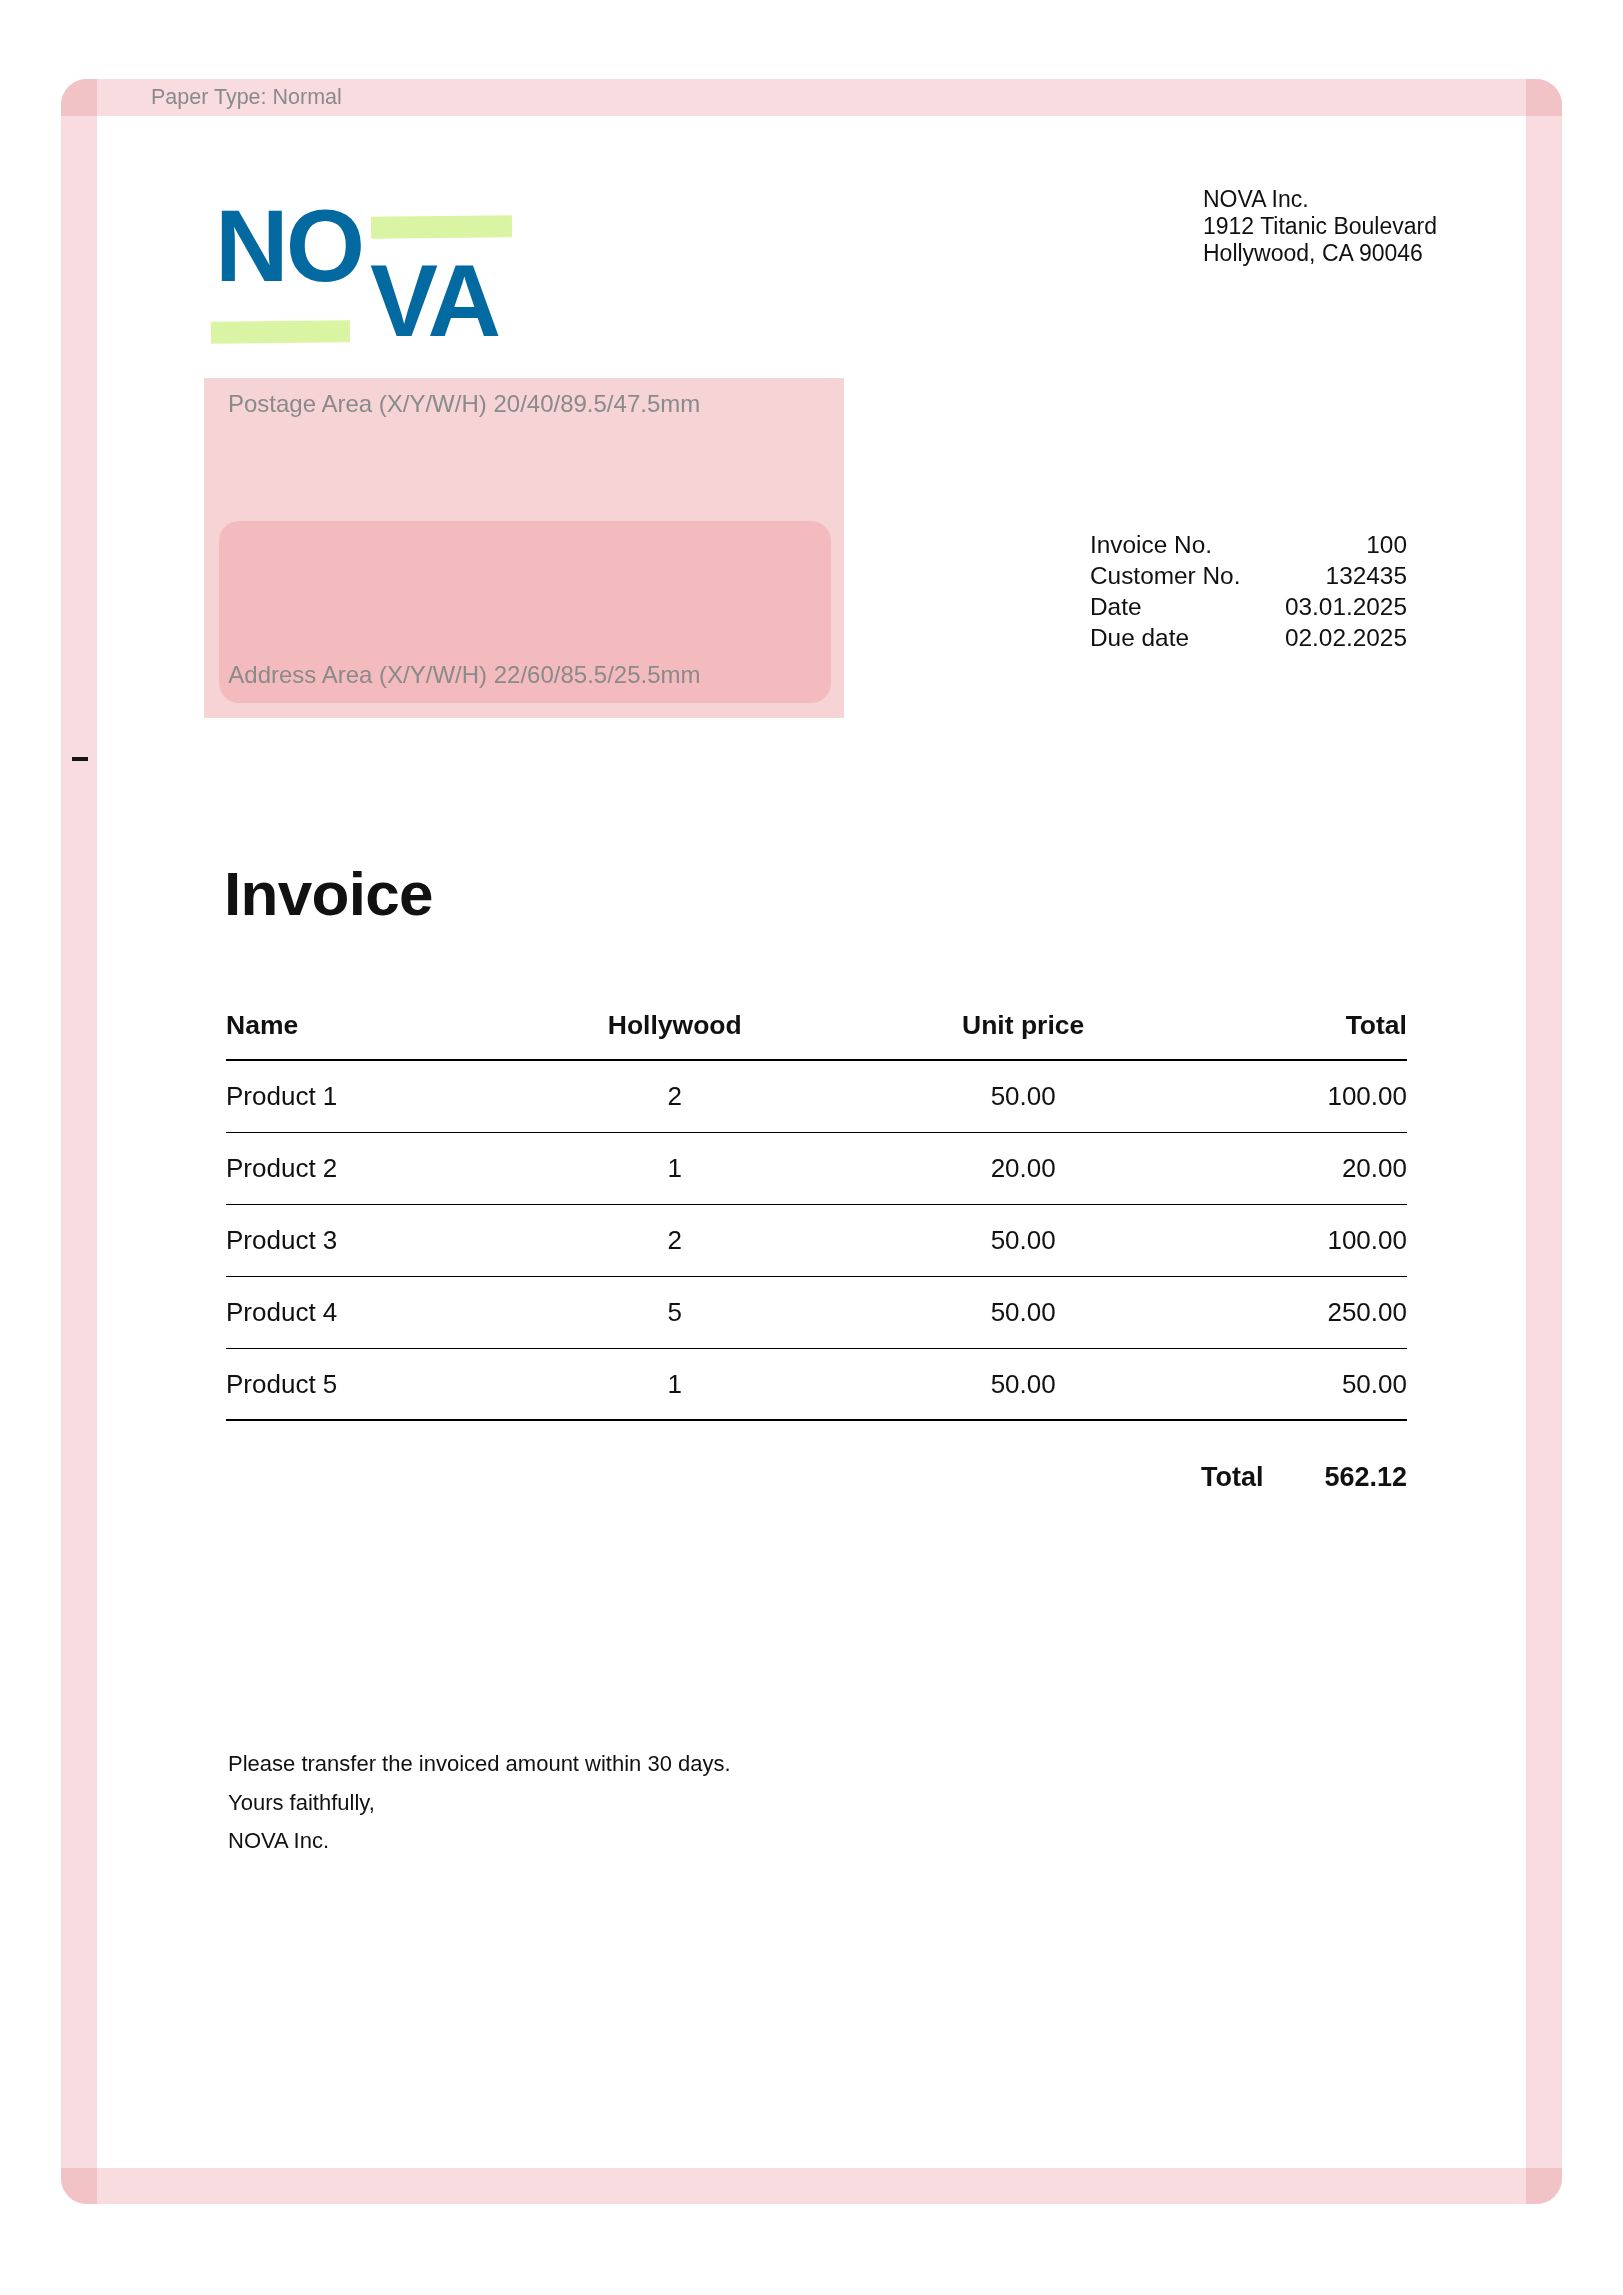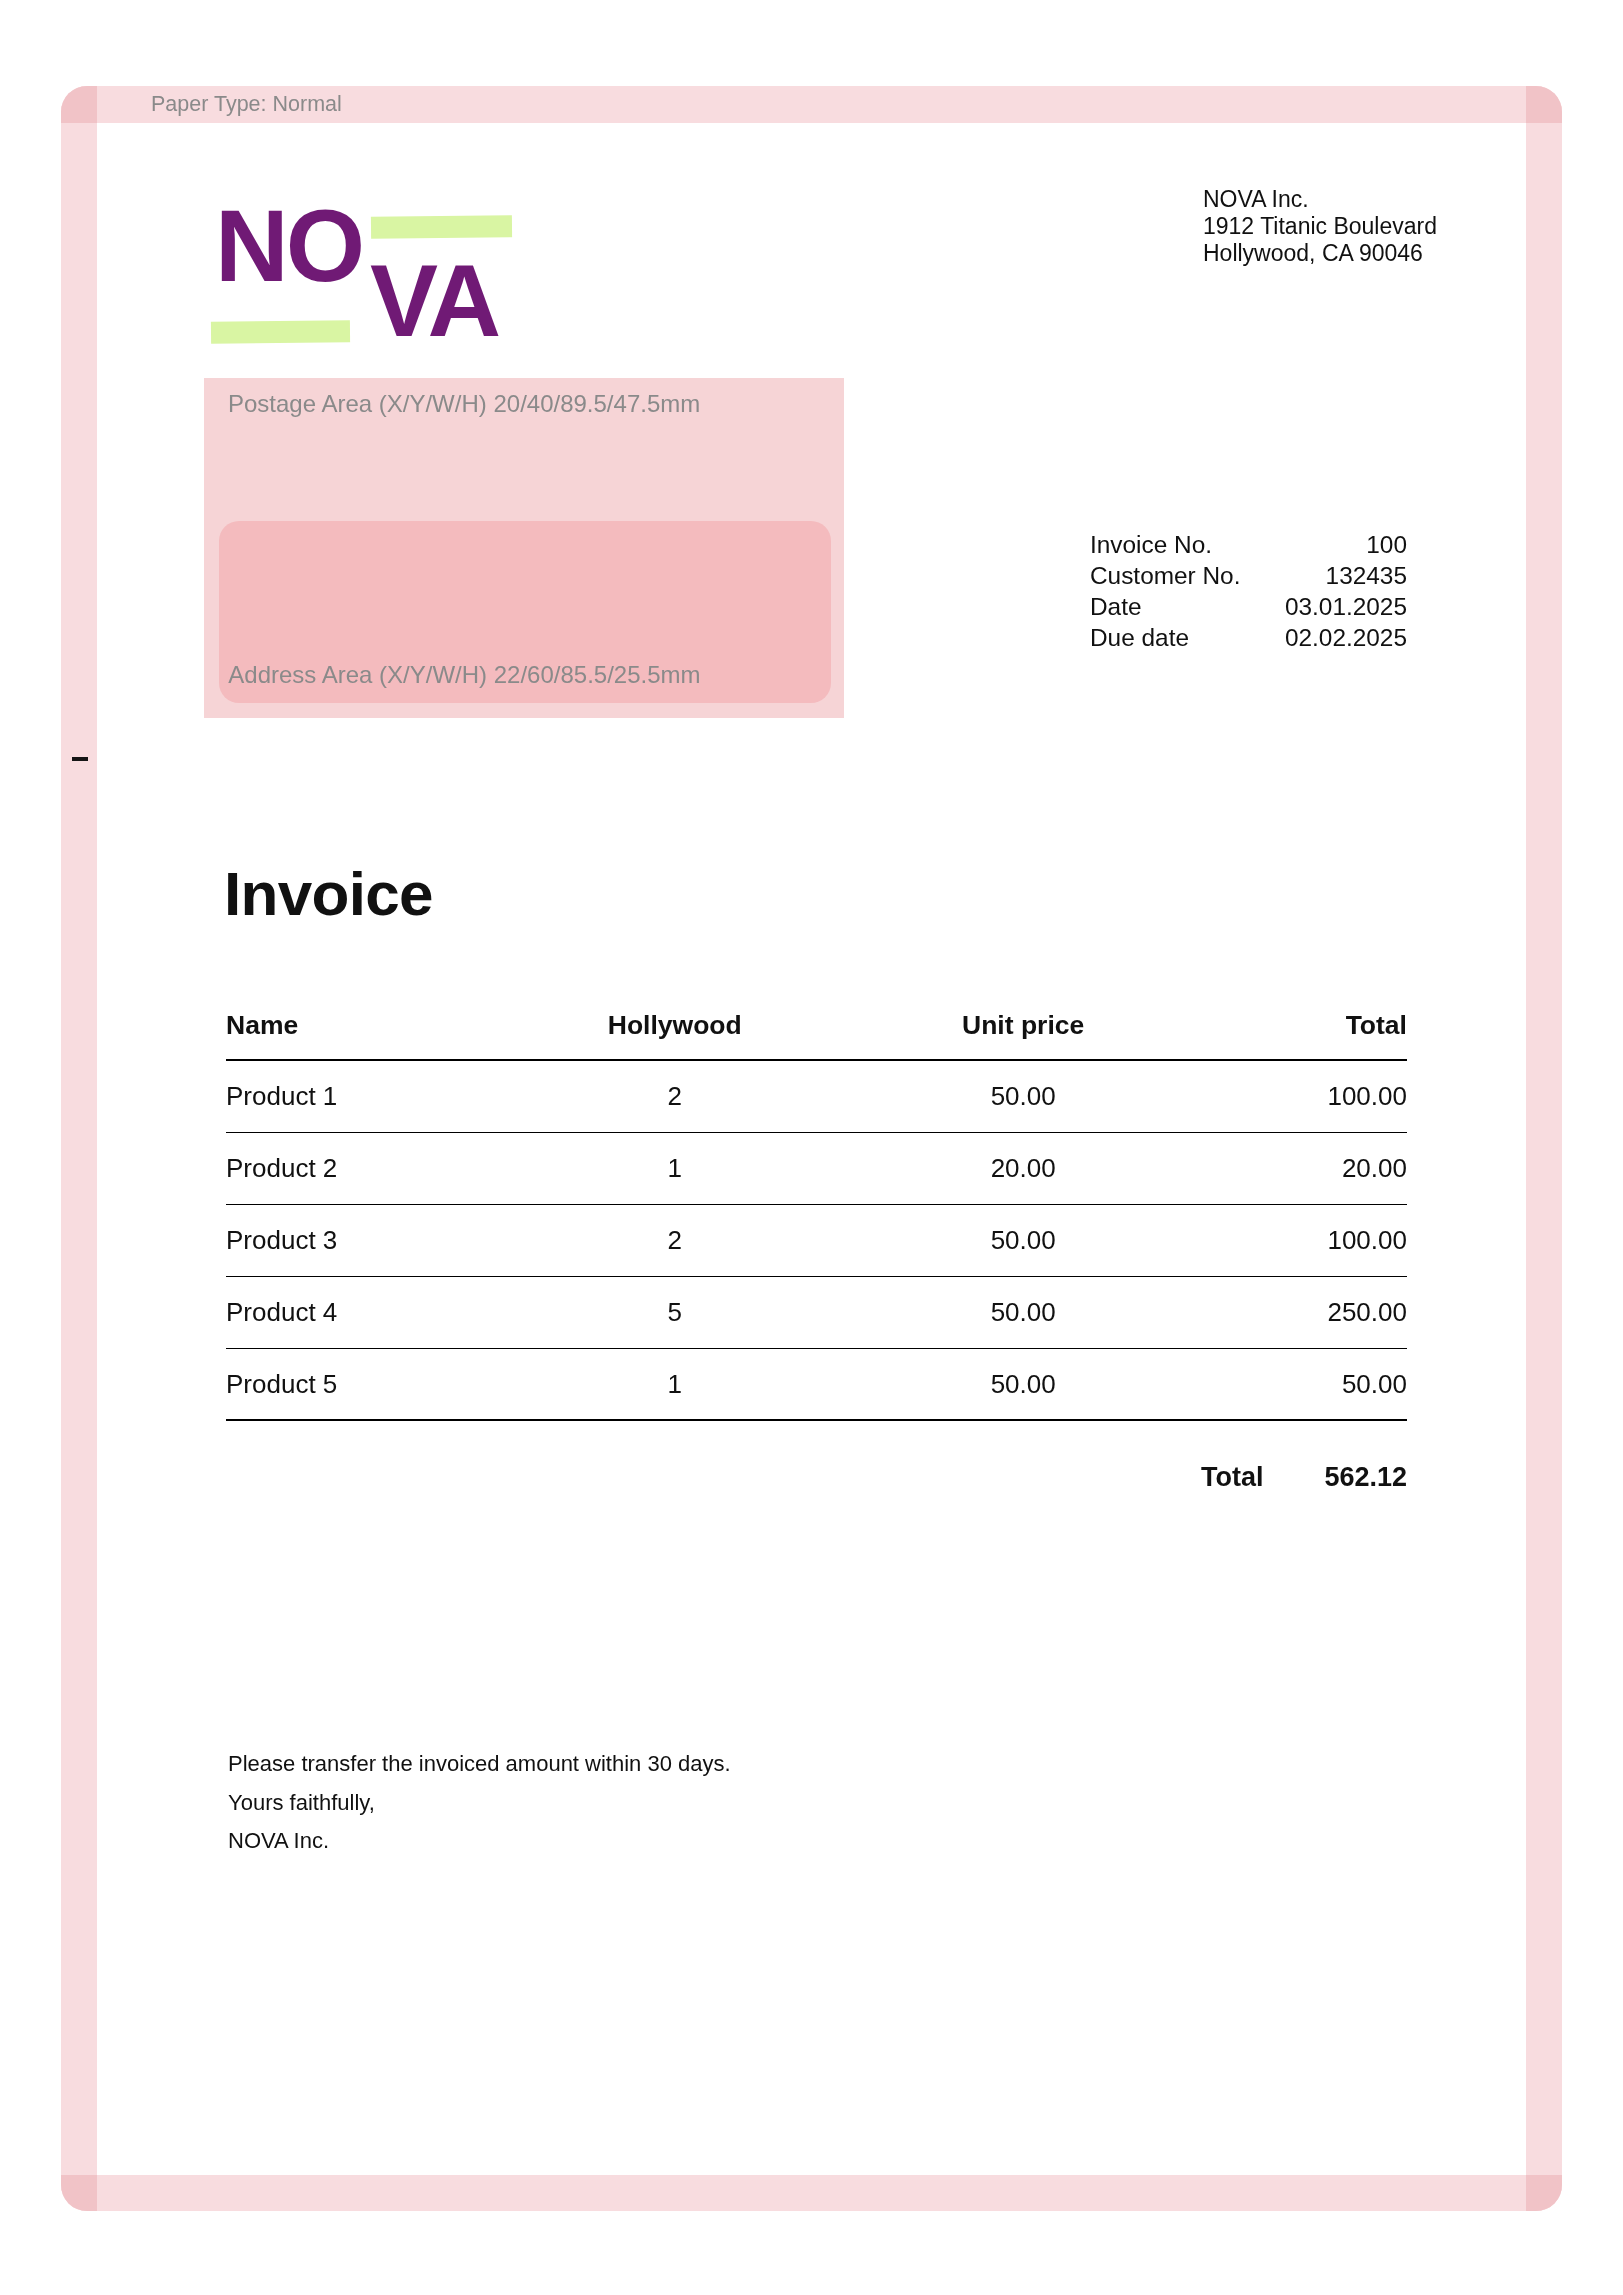--- a/index.html
+++ b/index.html
@@ -11,39 +11,39 @@
     --label-gray:#8a8a8a;
     --text-black:#111111;
   }
   *{margin:0;padding:0;box-sizing:border-box;}
   html,body{background:#ffffff;}
   body{width:1624px;height:2295px;position:relative;overflow:hidden;
        font-family:"Liberation Sans","DejaVu Sans",sans-serif;color:var(--text-black);}
   .canvas{position:absolute;left:0;top:0;width:1624px;height:2295px;background:#fff;}
 
   
-  .frame{position:absolute;left:61px;top:86px;width:1501px;height:2125px;
+  .frame{position:absolute;left:61px;top:79px;width:1501px;height:2125px;
          border-radius:26px;overflow:hidden;pointer-events:none;}
   .frame .bar-top{position:absolute;left:0;top:0;width:100%;height:37px;background:var(--border-pink);}
   .frame .bar-bottom{position:absolute;left:0;bottom:0;width:100%;height:36px;background:var(--border-pink);}
   .frame .strip-left{position:absolute;left:0;top:0;width:36px;height:100%;background:var(--border-pink);}
   .frame .strip-right{position:absolute;right:0;top:0;width:36px;height:100%;background:var(--border-pink);}
   .frame .corner{position:absolute;width:36px;background:var(--corner-pink);}
   .frame .corner.tl{left:0;top:0;height:37px;}
   .frame .corner.tr{right:0;top:0;height:37px;}
   .frame .corner.bl{left:0;bottom:0;height:36px;}
   .frame .corner.br{right:0;bottom:0;height:36px;}
   .frame .bar-label{position:absolute;top:0;height:37px;line-height:37px;
          font-size:21.5px;color:var(--label-gray);white-space:nowrap;}
   .frame .bar-label.left{left:90px;}
   .frame .bar-label.right{left:778px;}
 
   
   .logo-letters{position:absolute;font-weight:bold;font-size:102px;line-height:1;
-        letter-spacing:-2.9px;color:#701a75;}
+        letter-spacing:-2.9px;color:#0369a1;}
   .logo-no{left:215px;top:195px;}
   .logo-va{left:370px;top:250px;}
   .logo-bar{position:absolute;background:var(--logo-green);}
   .logo-bar.top{left:371px;top:216px;width:141px;height:21.5px;transform:rotate(-0.6deg);}
   .logo-bar.bottom{left:211px;top:321px;width:139px;height:21.5px;transform:rotate(-0.6deg);}
 
   
   .sender{position:absolute;left:1203px;top:186px;font-size:23px;line-height:27px;white-space:nowrap;}
 
   

